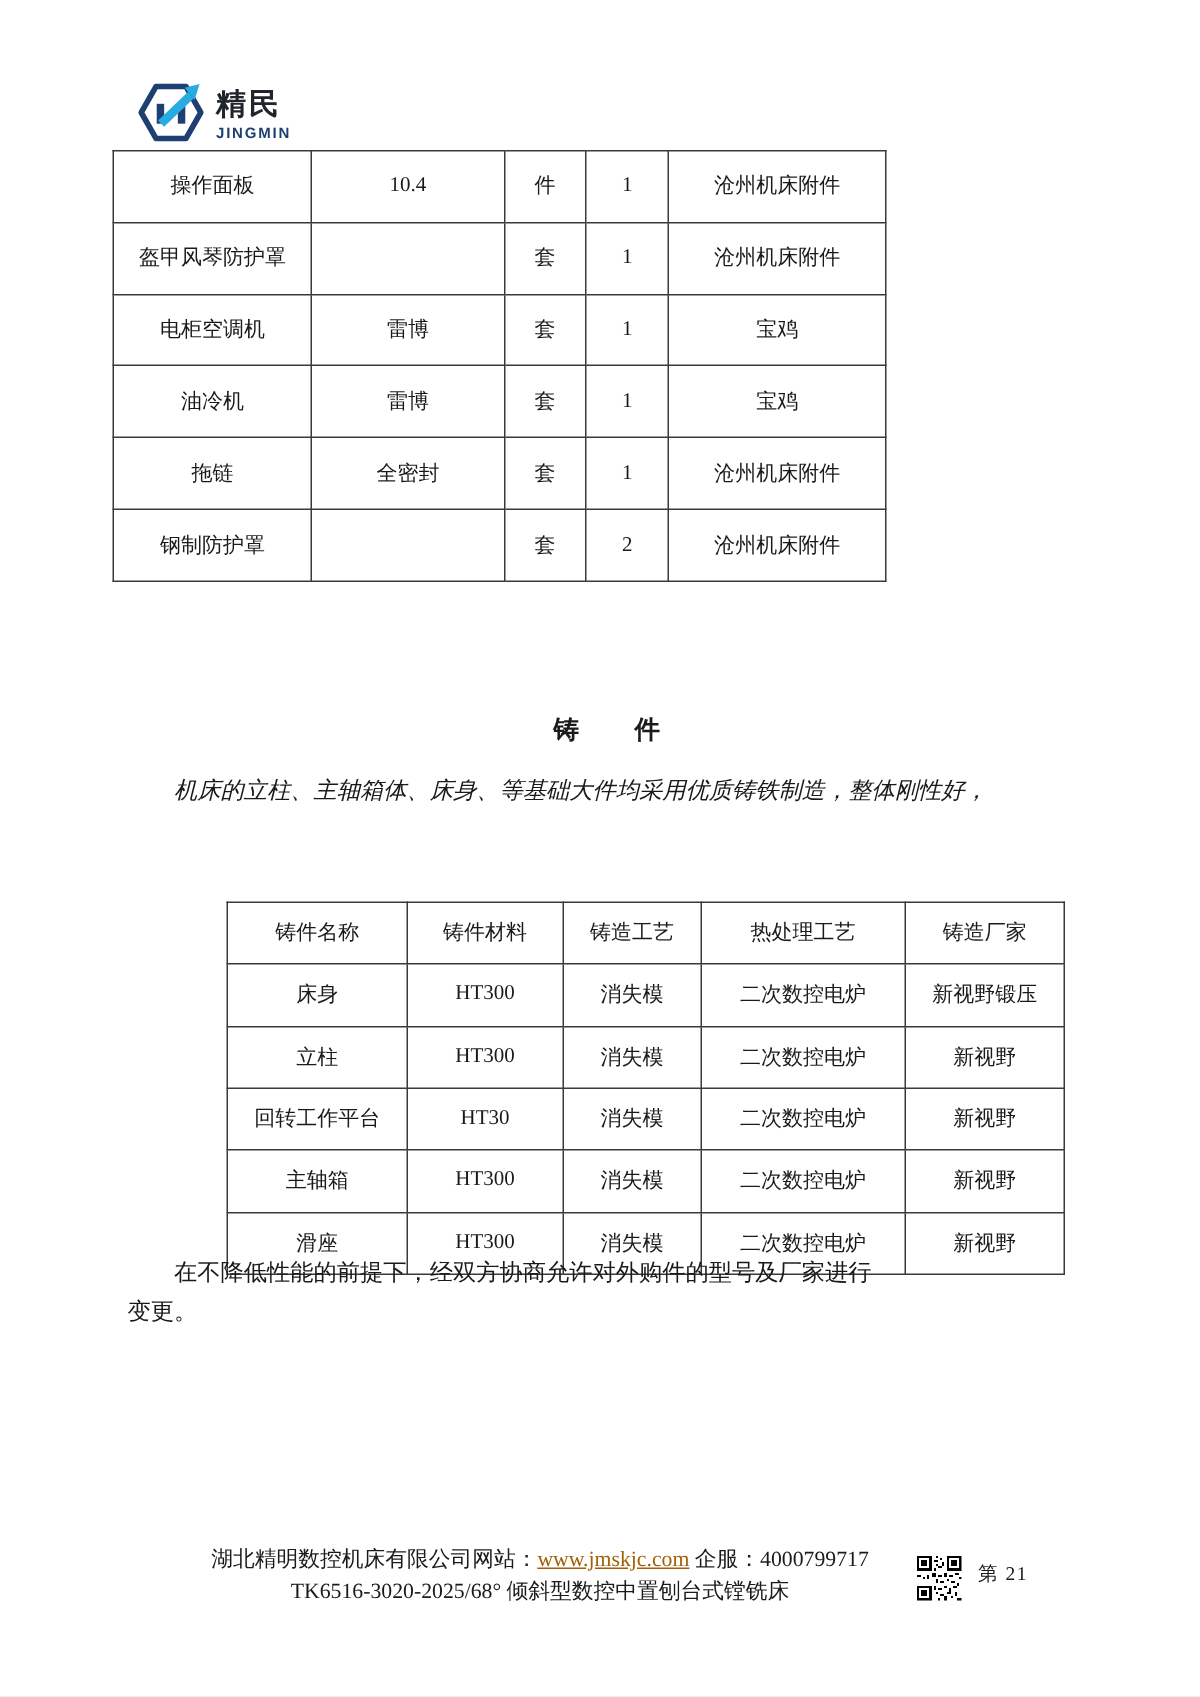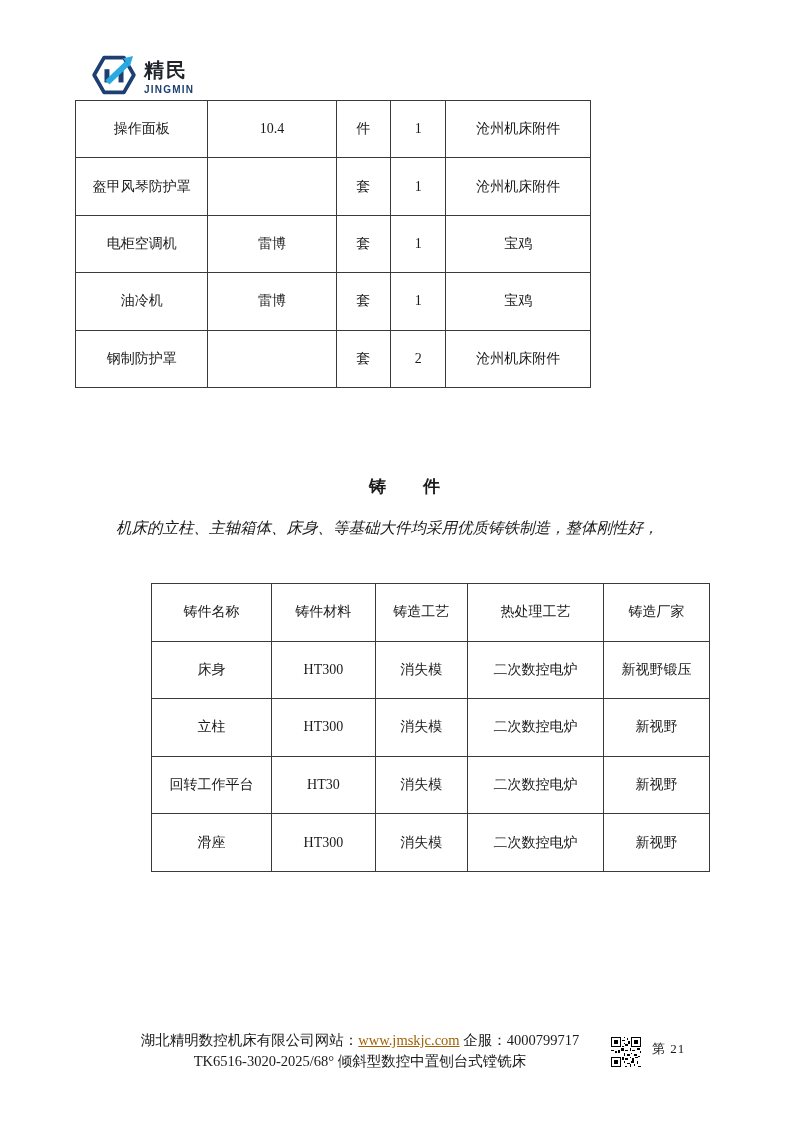--- a/index.html
+++ b/index.html
@@ -57,23 +57,23 @@
     position: absolute;
     left: 75px;
     top: 100px;
     width: 516px;
     height: 288px;
   }
   .parts-table tr { height: 41px; }
   .casting-table {
     position: absolute;
     left: 151px;
-    top: 583px;
+    top: 601px;
     width: 559px;
-    height: 289px;
+    height: 249px;
   }
   .casting-table tr { height: 41px; }
 
   
   .section-title {
     position: absolute;
     left: 0;
     top: 475px;
     width: 810px;
     text-align: center;
@@ -175,20 +175,27 @@
       <td>宝鸡</td>
     </tr>
     <tr>
       <td>油冷机</td>
       <td>雷博</td>
       <td>套</td>
       <td>1</td>
       <td>宝鸡</td>
     </tr>
     <tr>
+      <td>拖链</td>
+      <td>全密封</td>
+      <td>套</td>
+      <td>1</td>
+      <td>沧州机床附件</td>
+    </tr>
+    <tr>
       <td>钢制防护罩</td>
       <td></td>
       <td>套</td>
       <td>2</td>
       <td>沧州机床附件</td>
     </tr>
   </tbody>
     </table>
 
   <div class="section-title">铸　　件</div>
@@ -228,29 +235,40 @@
       <td>新视野</td>
     </tr>
     <tr>
       <td>回转工作平台</td>
       <td>HT30</td>
       <td>消失模</td>
       <td>二次数控电炉</td>
       <td>新视野</td>
     </tr>
     <tr>
+      <td>主轴箱</td>
+      <td>HT300</td>
+      <td>消失模</td>
+      <td>二次数控电炉</td>
+      <td>新视野</td>
+    </tr>
+    <tr>
       <td>滑座</td>
       <td>HT300</td>
       <td>消失模</td>
       <td>二次数控电炉</td>
       <td>新视野</td>
     </tr>
   </tbody>
     </table>
 
+  <div class="note-para">
+    <div class="indent">在不降低性能的前提下，经双方协商允许对外购件的型号及厂家进行</div>
+    <div>变更。</div>
+  </div>
 
   <div class="footer">
     <div>
       <span>湖北精明数控机床有限公司网站：</span><a href="#">www.jmskjc.com</a>
       <span>企服：</span><span>4000799717</span>
     </div>
     <div>TK6516-3020-2025/68° 倾斜型数控中置刨台式镗铣床</div>
   </div>
 
   <span class="qr">

